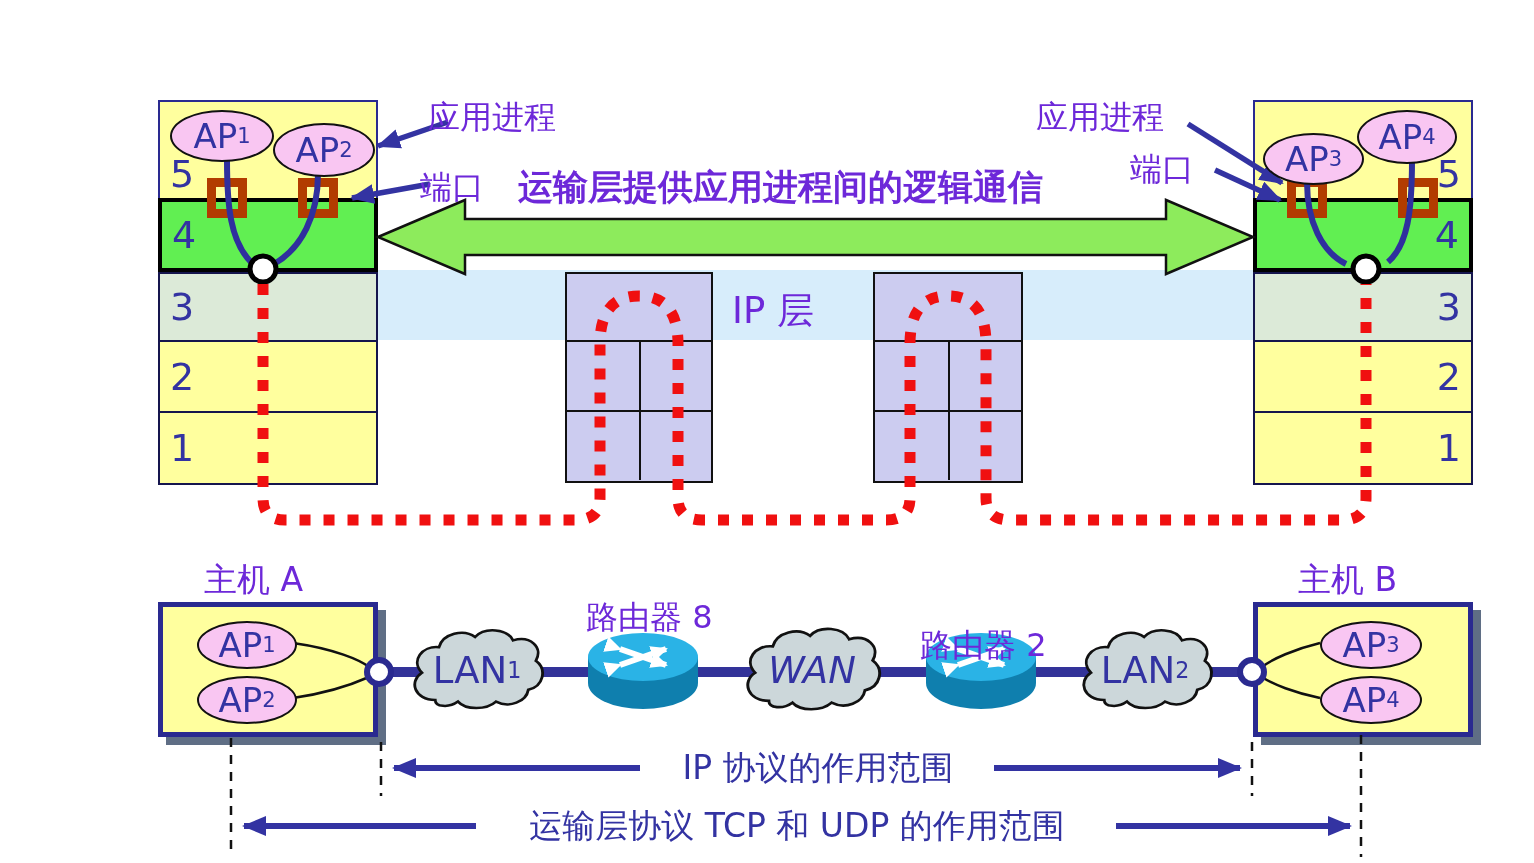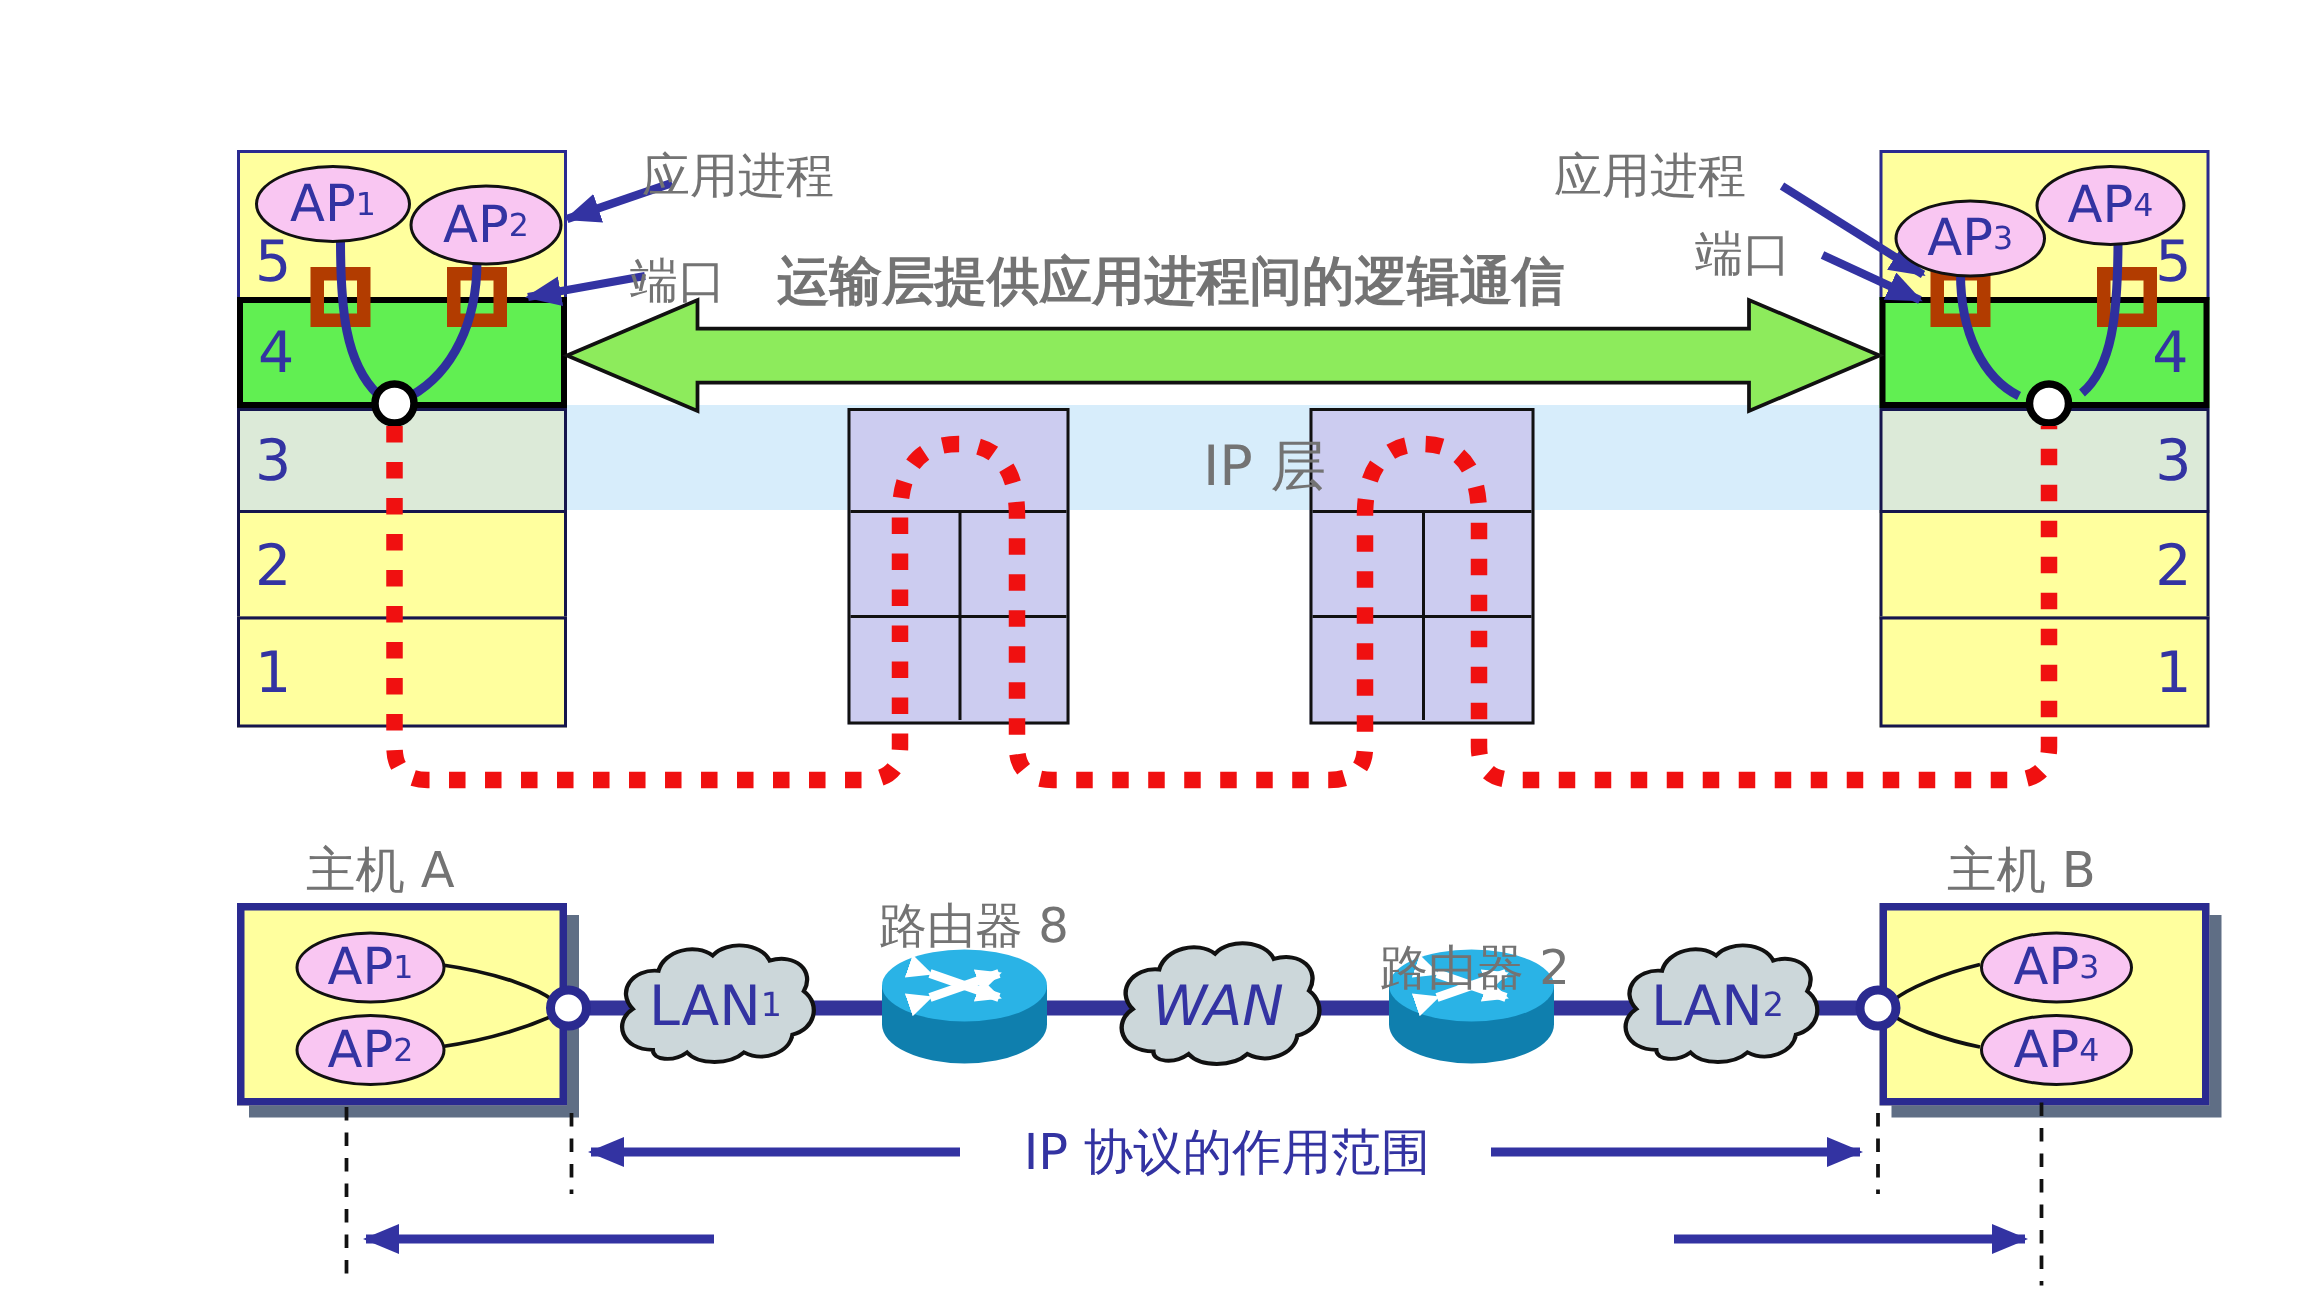--- a/index.html
+++ b/index.html
@@ -1,20 +1,20 @@
 <!DOCTYPE html>
 <html><head>
 <meta charset="utf-8">
 <style>
   html,body{margin:0;padding:0;background:#fff;}
   body{font-family:"DejaVu Sans","Liberation Sans",sans-serif;}
   .stage{position:relative;width:1534px;height:863px;background:#fff;overflow:hidden;}
   .abs{position:absolute;}
   .title{left:14px;top:2px;font-size:48px;font-weight:bold;color:#1c5fb0;letter-spacing:1px;white-space:nowrap;}
-  .lbl{color:#737373;font-size:32px;white-space:nowrap;z-index:10;}
+  .lbl{color:#6d28d9;font-size:32px;white-space:nowrap;z-index:10;}
   .stack{z-index:1;}
   .cell{position:absolute;box-sizing:border-box;border:2.5px solid #15154d;}
   .cell.l4{border:4px solid #000;z-index:2;}
   .lnum{position:absolute;color:#3333a2;font-size:38px;line-height:1;}
   .numL{left:10px;} .numR{right:10px;}
   .numMid{top:50%;transform:translateY(-50%);}
   .numBot{bottom:5px;}
   .band{background:#d7edfb;z-index:0;}
   .rbox{box-sizing:border-box;background:#ccccf0;border:2.5px solid #111;z-index:1;}
   .rrow{position:absolute;box-sizing:border-box;left:0;width:100%;border-bottom:2.5px solid #111;}
@@ -197,21 +197,21 @@
   <div class="abs ap" style="left:1357px;top:110px;width:96px;height:50px;">
     <span>AP</span>
       <sub>4</sub>
   </div>
 
   <div class="abs lbl" style="left:428px;top:96px;">应用进程</div>
   <div class="abs lbl" style="left:420px;top:166px;">端口</div>
   <div class="abs lbl note" style="left:518px;top:164px;font-weight:bold;">运输层提供应用进程间的逻辑通信</div>
   <div class="abs lbl" style="left:1036px;top:96px;">应用进程</div>
   <div class="abs lbl" style="left:1130px;top:148px;">端口</div>
-  <div class="abs lbl iplbl" style="left:802px;top:286px;">IP 层</div>
+  <div class="abs lbl iplbl" style="left:732px;top:286px;">IP 层</div>
 
   <div class="abs lbl" style="left:204px;top:558px;font-size:33px;">主机 A</div>
   <div class="abs lbl" style="left:1298px;top:558px;font-size:33px;">主机 B</div>
 
   <div class="abs ap" style="left:197px;top:621px;width:96px;height:44px;">
     <span>AP</span>
       <sub>1</sub>
   </div>
   <div class="abs ap" style="left:197px;top:676px;width:96px;height:44px;">
     <span>AP</span>
@@ -235,14 +235,15 @@
   </div>
   <div class="abs cloudlbl" style="left:756px;top:648px;width:112px;height:44px;font-style:italic;">
     <span>WAN</span>
   </div>
   <div class="abs cloudlbl" style="left:1076px;top:648px;width:138px;height:44px;">
     <span>LAN</span>
       <sub>2</sub>
   </div>
 
   <div class="abs scope" style="left:640px;top:750px;width:356px;height:36px;">IP 协议的作用范围</div>
+  <div class="abs scope" style="left:480px;top:808px;width:634px;height:36px;">运输层协议 TCP 和 UDP 的作用范围</div>
 
 </div>
 
 </body></html>

